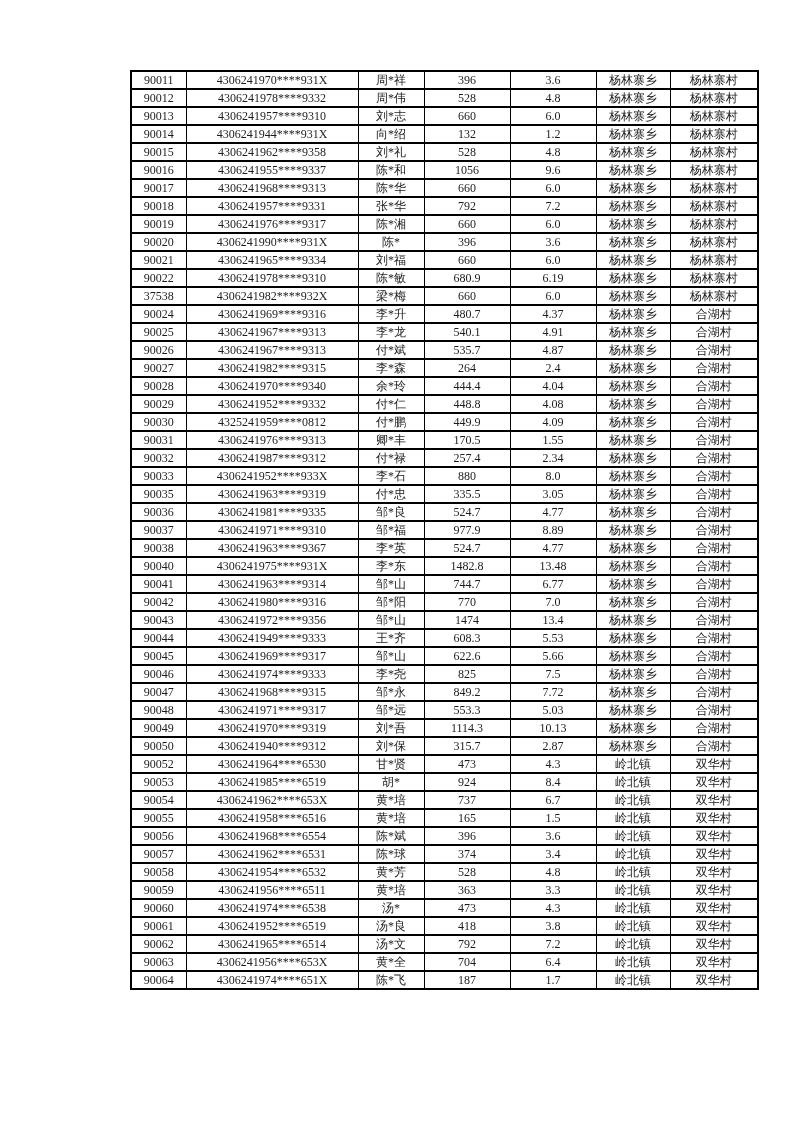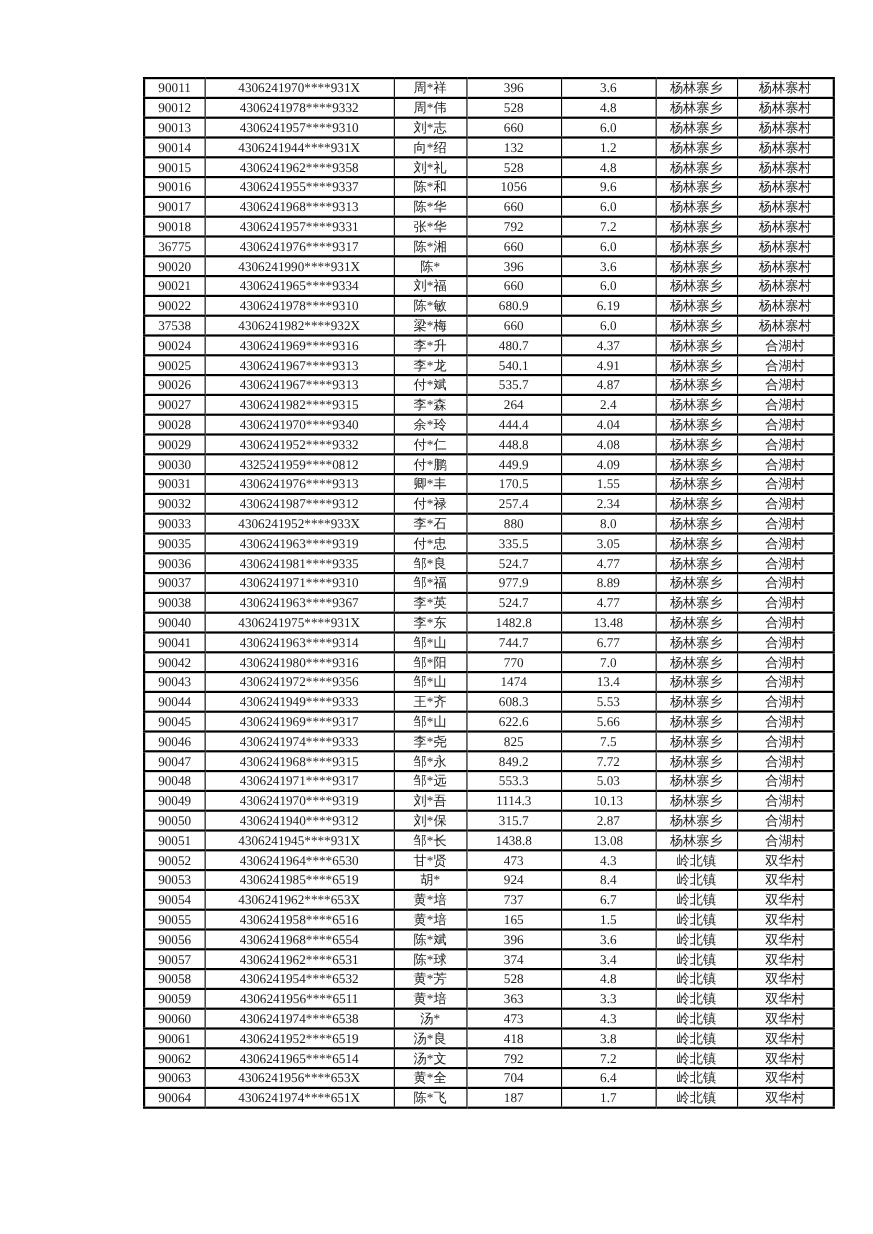--- a/index.html
+++ b/index.html
@@ -129,21 +129,21 @@
         <tr>
           <td>90018</td>
           <td>4306241957****9331</td>
           <td>张*华</td>
           <td>792</td>
           <td>7.2</td>
           <td>杨林寨乡</td>
           <td>杨林寨村</td>
         </tr>
         <tr>
-          <td>36775</td>
+          <td>90019</td>
           <td>4306241976****9317</td>
           <td>陈*湘</td>
           <td>660</td>
           <td>6.0</td>
           <td>杨林寨乡</td>
           <td>杨林寨村</td>
         </tr>
         <tr>
           <td>90020</td>
           <td>4306241990****931X</td>
@@ -399,29 +399,20 @@
         <tr>
           <td>90050</td>
           <td>4306241940****9312</td>
           <td>刘*保</td>
           <td>315.7</td>
           <td>2.87</td>
           <td>杨林寨乡</td>
           <td>合湖村</td>
         </tr>
         <tr>
-          <td>90051</td>
-          <td>4306241945****931X</td>
-          <td>邹*长</td>
-          <td>1438.8</td>
-          <td>13.08</td>
-          <td>杨林寨乡</td>
-          <td>合湖村</td>
-        </tr>
-        <tr>
           <td>90052</td>
           <td>4306241964****6530</td>
           <td>甘*贤</td>
           <td>473</td>
           <td>4.3</td>
           <td>岭北镇</td>
           <td>双华村</td>
         </tr>
         <tr>
           <td>90053</td>

